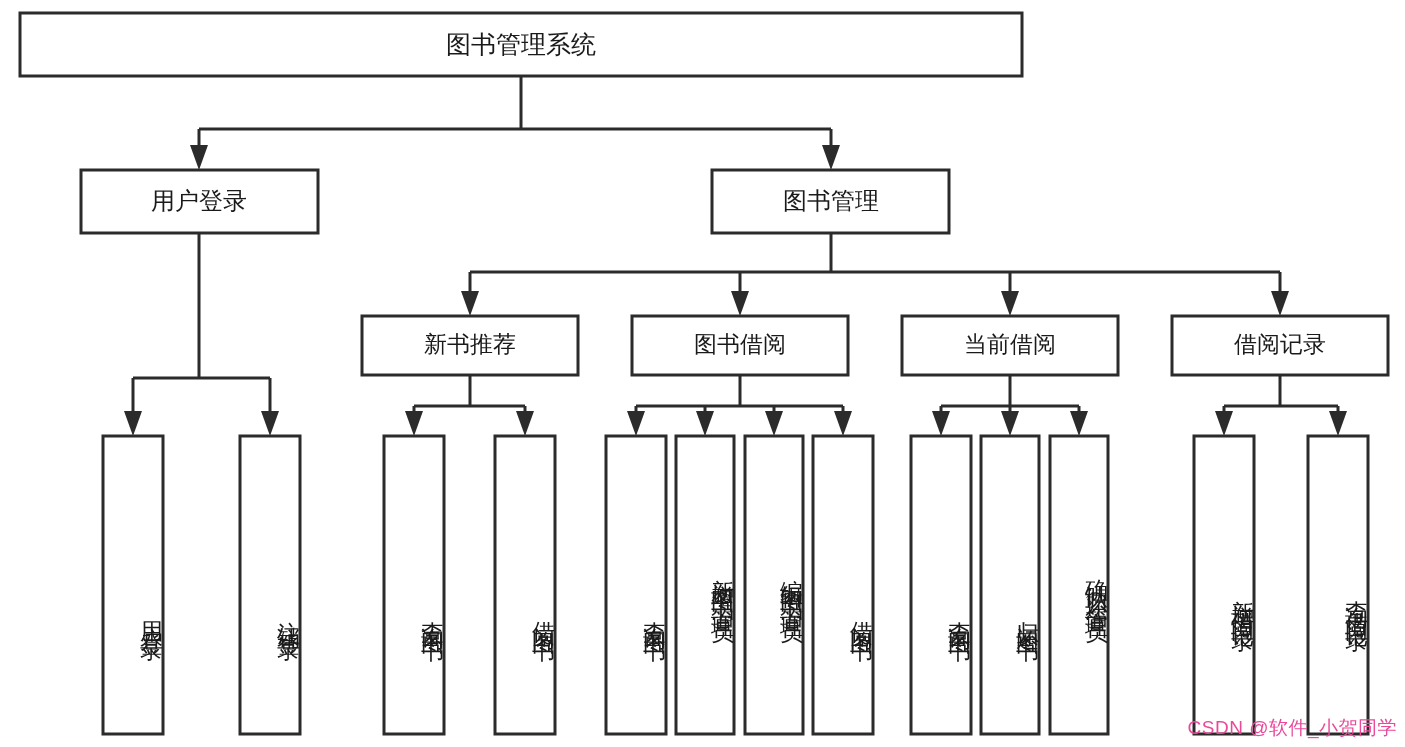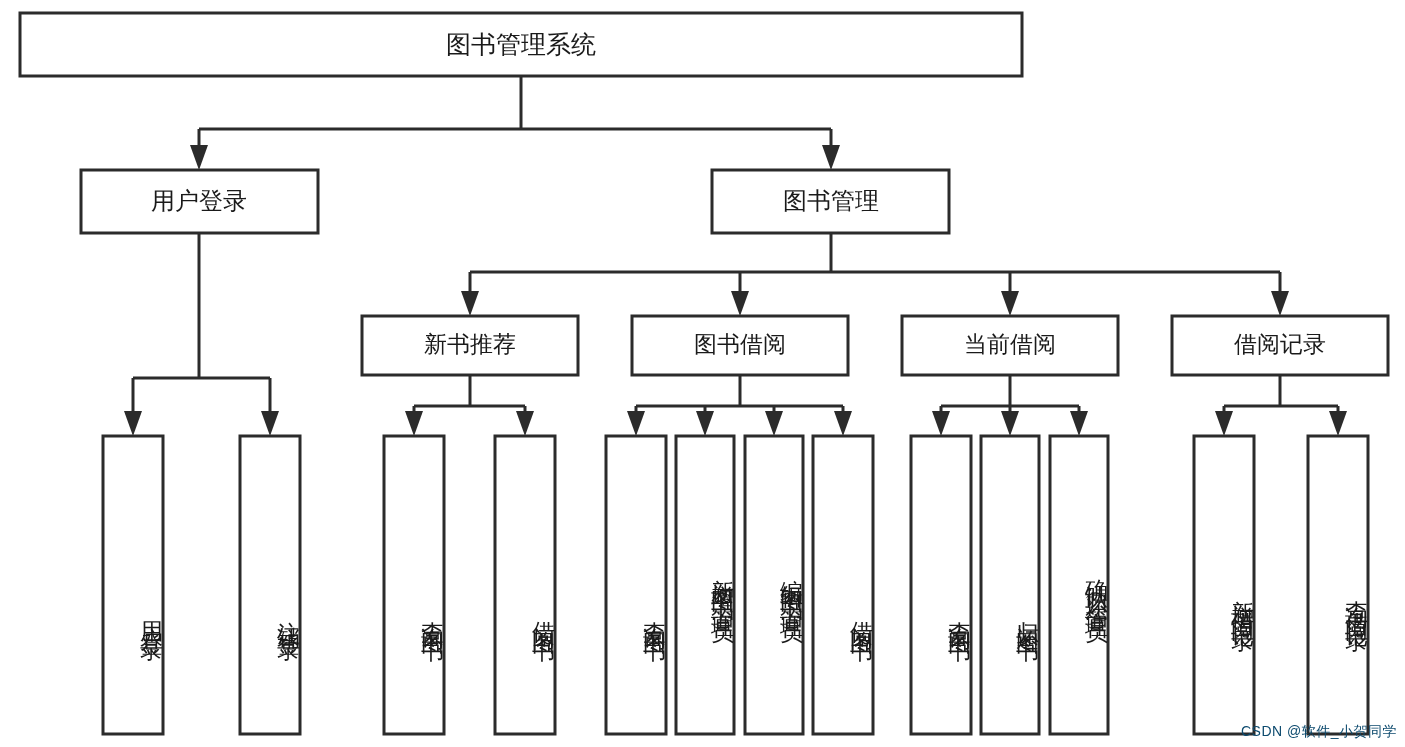--- a/index.html
+++ b/index.html
@@ -55,22 +55,22 @@
     letter-spacing: 6px;
     color: #1a1a1a;
     white-space: nowrap;
     pointer-events: none;
   }
   .watermark {
     position: absolute;
     right: 8px;
     bottom: 6px;
     font-family: "Liberation Sans", "DejaVu Sans", sans-serif;
-    font-size: 14px;
-    color: #0c4a6e;
+    font-size: 19px;
+    color: #ec4899;
     white-space: nowrap;
     letter-spacing: 0.5px;
     text-align: right;
   }
 </style>
 </head>
 <body>
 
 <svg id="diagram" viewBox="0 0 1405 747">
 

